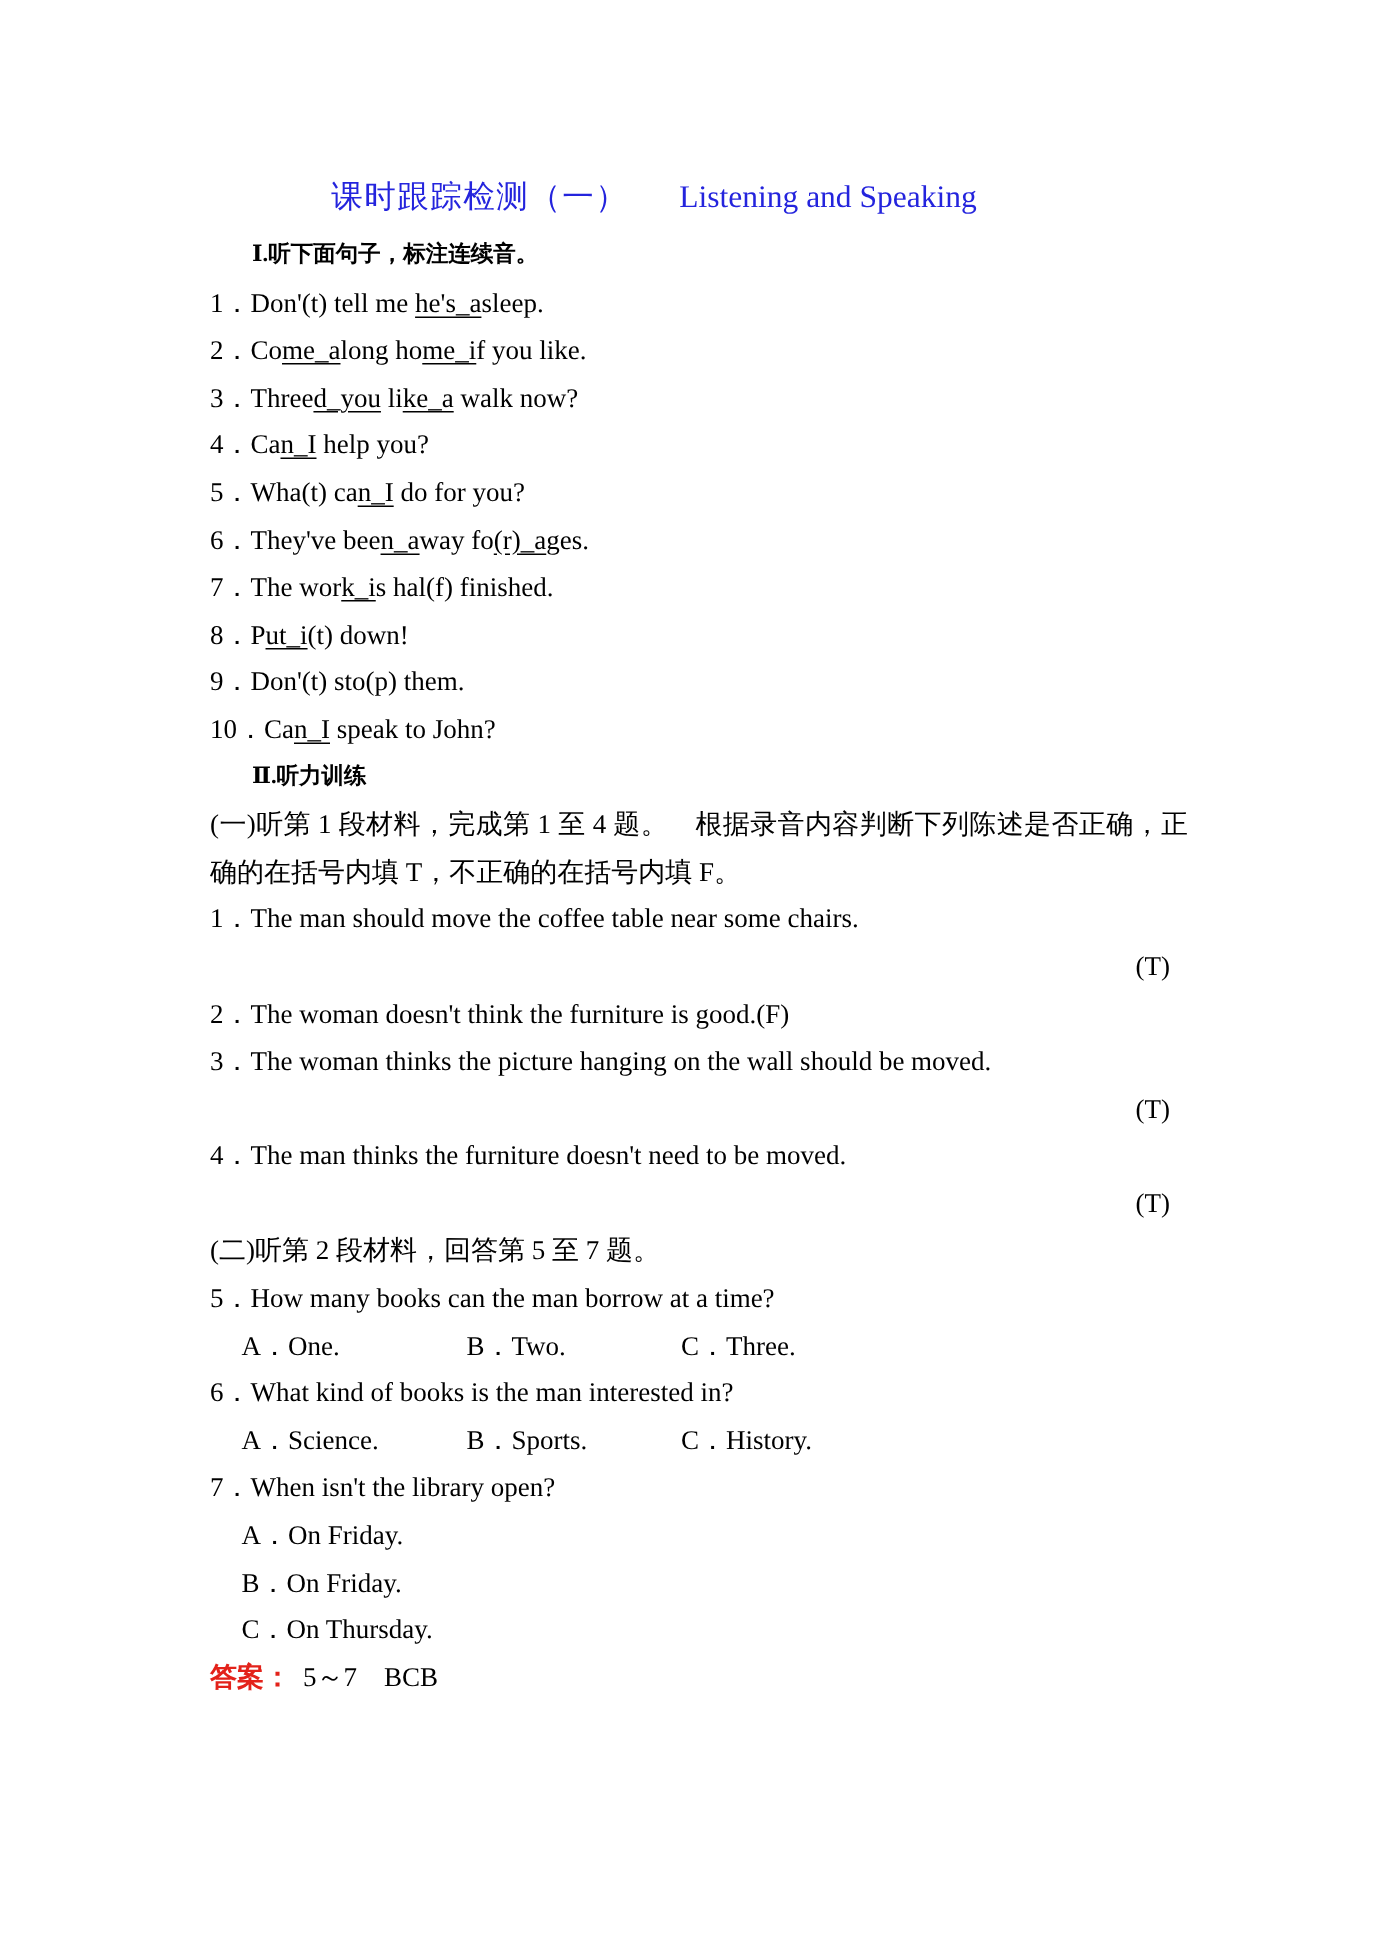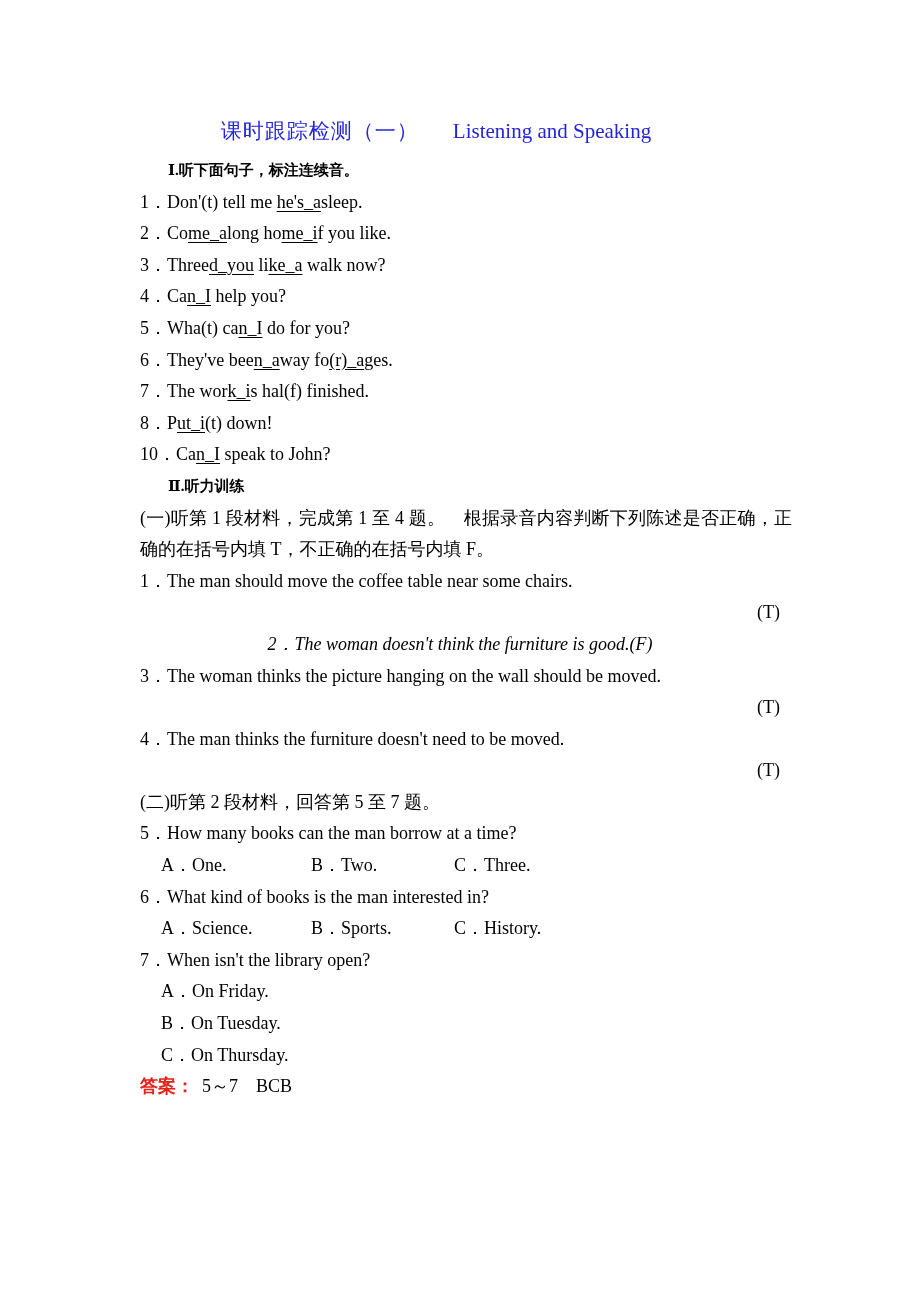--- a/index.html
+++ b/index.html
@@ -42,21 +42,21 @@
     margin-top: 9px;
     font-size: 18px;
   }
   .line {
     line-height: 31.6px;
     min-height: 31.6px;
   }
   .b { font-weight: bold; font-size: 15px; margin-left: 28px; }
   .para { text-align: justify; }
   u { text-underline-offset: 3px; }
-  .tf-row { display: flex; justify-content: center; font-style: italic; }
+  .tf-row { display: flex; justify-content: flex-start; }
   .tf-answer-right { text-align: right; padding-right: 12px; }
   .tf-row .ans { padding-right: 12px; }
   .opt-inline { padding-left: 21px; }
   .opt-inline .opt { display: inline-block; }
   .opt-inline .opt:nth-child(1) { width: 150px; }
   .opt-inline .opt:nth-child(2) { width: 143px; }
   .opt-block { padding-left: 21px; }
   .answer-line .answer-label { color: var(--accent-red); font-weight: bold; }
   .answer-line .answer-text { padding-left: 8px; }
 </style>
@@ -76,20 +76,21 @@
 
     <div id="sentences">
         <div class="line"><span class="num">1．</span><span>Don'(t) tell me </span><u>he's_a</u><span>sleep.</span></div>
         <div class="line"><span class="num">2．</span><span>Co</span><u>me_a</u><span>long ho</span><u>me_i</u><span>f you like.</span></div>
         <div class="line"><span class="num">3．</span><span>Three</span><u>d_you</u><span> li</span><u>ke_a</u><span> walk now?</span></div>
         <div class="line"><span class="num">4．</span><span>Ca</span><u>n_I</u><span> help you?</span></div>
         <div class="line"><span class="num">5．</span><span>Wha(t) ca</span><u>n_I</u><span> do for you?</span></div>
         <div class="line"><span class="num">6．</span><span>They've bee</span><u>n_a</u><span>way fo</span><u>(r)_a</u><span>ges.</span></div>
         <div class="line"><span class="num">7．</span><span>The wor</span><u>k_i</u><span>s hal(f) finished.</span></div>
         <div class="line"><span class="num">8．</span><span>P</span><u>ut_i</u><span>(t) down!</span></div>
+        <div class="line"><span class="num">9．</span><span>Don'(t) sto(p) them.</span></div>
         <div class="line"><span class="num">10．</span><span>Ca</span><u>n_I</u><span> speak to John?</span></div>
       </div>
 
     <div class="line b">Ⅱ.听力训练</div>
 
     <div class="line para">(一)听第 1 段材料，完成第 1 至 4 题。　根据录音内容判断下列陈述是否正确，正确的在括号内填 T，不正确的在括号内填 F。</div>
 
     <div id="tf-items">
         <div class="line"><span class="num">1．</span><span>The man should move the coffee table near some chairs.</span></div>
         <div class="line tf-answer-right">(T)</div>
@@ -105,21 +106,21 @@
 
     <div class="line">(二)听第 2 段材料，回答第 5 至 7 题。</div>
 
     <div id="mc-items">
         <div class="line"><span class="num">5．</span><span>How many books can the man borrow at a time?</span></div>
         <div class="line opt-inline"><span class="opt">A．One.</span><span class="opt">B．Two.</span><span class="opt">C．Three.</span></div>
         <div class="line"><span class="num">6．</span><span>What kind of books is the man interested in?</span></div>
         <div class="line opt-inline"><span class="opt">A．Science.</span><span class="opt">B．Sports.</span><span class="opt">C．History.</span></div>
         <div class="line"><span class="num">7．</span><span>When isn't the library open?</span></div>
         <div class="line opt-block">A．On Friday.</div>
-        <div class="line opt-block">B．On Tuesday.</div>
+        <div class="line opt-block">B．On Friday.</div>
         <div class="line opt-block">C．On Thursday.</div>
       </div>
 
     <div class="line answer-line">
       <span class="answer-label">答案：</span><span class="answer-text">5～7　BCB</span>
     </div>
 
   </div>
 </div>
 

